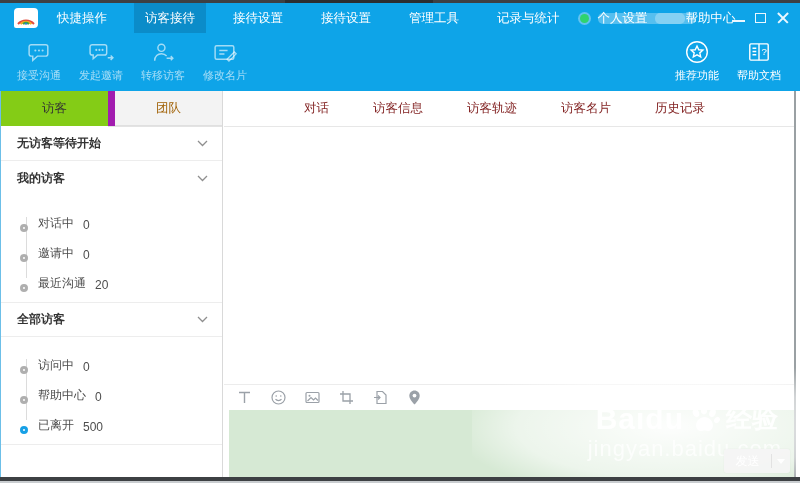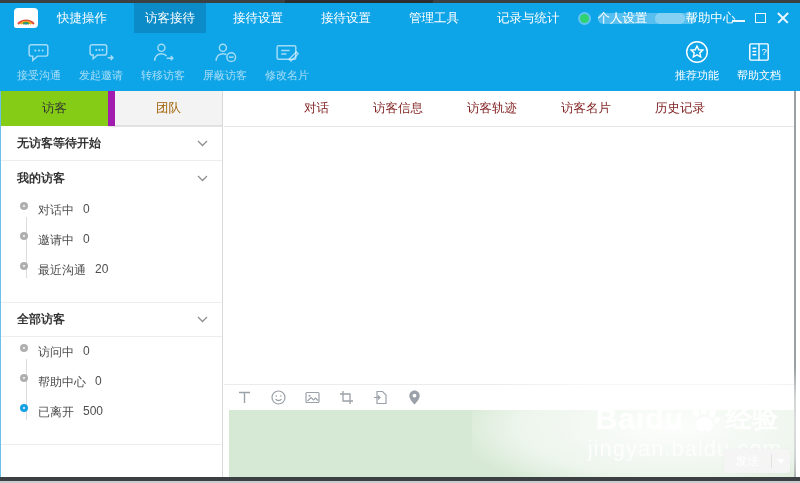--- a/index.html
+++ b/index.html
@@ -45,21 +45,21 @@
   .side-tabs { display:flex; height:36px; border-bottom:1px solid #e3e3e3; }
   .side-tab { flex:1; display:flex; align-items:center; justify-content:center; font-size:12.5px; color:#333; cursor:pointer; background:#84cc16; }
   .side-tab.inactive { background:#f3f3f3; border-left:7px solid #a21caf; box-shadow:inset 0 -1px 0 #e0e0e0; color:#a16207; }
   .side-tab.active { border-bottom:1px solid #fff; margin-bottom:-1px; }
   .s-header { height:34px; display:flex; align-items:center; padding:0 14px 0 16px; font-size:12px; font-weight:bold; color:#333; border-bottom:1px solid #ededed; cursor:pointer; }
   .s-header.noline { border-bottom:none; }
   .s-header .spacer { flex:1; }
   .chev { width:11px; height:7px; color:#8f8f8f; }
   .s-group { position:relative; padding:7px 0 10px 0; border-bottom:1px solid #ededed; }
   .s-group::before { content:""; position:absolute; left:25px; top:22px; bottom:24px; width:1px; background:#dcdcdc; }
-  .s-item { position:relative; height:30px; display:flex; align-items:flex-start; padding-left:19px; cursor:pointer; }
+  .s-item { position:relative; height:30px; display:flex; align-items:flex-end; padding-left:19px; cursor:pointer; }
   .bullet { width:8px; height:8px; border-radius:50%; background:#fff; border:3px solid #afafaf; flex:0 0 auto; }
   .bullet.blue { border-color:#17a0e6; }
   .s-label { font-size:12px; color:#4d4d4d; margin-left:10px; }
   .s-count { font-size:12px; color:#4d4d4d; margin-left:9px; }
   .side-fill { position:absolute; left:0; bottom:0; top:427px; width:221px; background:#f3f3f3; }
 
   
   .main { position:absolute; left:223px; top:0; width:570px; height:386px; background:#fff; }
   .main-edge { position:absolute; left:793px; top:0; width:2px; height:386px; background:#9aa0a3; }
   .main-tabs { height:36px; border-bottom:1px solid #e7e7e7; display:flex; align-items:center; padding-left:80px; }
@@ -163,31 +163,20 @@
       </div>
       <div class="tool-btn">
         <span class="ticon">
           <svg viewBox="0 0 26 24" width="27" height="27" fill="none" stroke="currentColor" stroke-width="1.4">
             <circle cx="11" cy="7.5" r="3.4"></circle>
             <path d="M4.5 20 c0 -4.5 3 -6.8 6.5 -6.8 c2 0 3.8 0.8 5 2.2"></path>
             <path d="M16 17.5 h6 m-2 -2 l2 2 l-2 2"></path>
           </svg>
         </span>
         <span class="tlabel">转移访客</span>
-      </div>
-      <div class="tool-btn">
-        <span class="ticon">
-          <svg viewBox="0 0 26 24" width="27" height="27" fill="none" stroke="currentColor" stroke-width="1.4">
-            <circle cx="10.5" cy="7.5" r="3.4"></circle>
-            <path d="M4 20 c0 -4.5 3 -6.8 6.5 -6.8 c1.2 0 2.4 0.3 3.4 0.9"></path>
-            <circle cx="18.5" cy="16.5" r="4.2"></circle>
-            <path d="M16.2 16.5 h4.6"></path>
-          </svg>
-        </span>
-        <span class="tlabel">屏蔽访客</span>
       </div>
       <div class="tool-btn">
         <span class="ticon">
           <svg viewBox="0 0 26 24" width="27" height="27" fill="none" stroke="currentColor" stroke-width="1.4">
             <rect x="3" y="5.5" width="18" height="13" rx="1.5"></rect>
             <path d="M7 10 h8 M7 13.5 h5"></path>
             <path d="M14.5 18.5 l7 -7 l1.8 1.8 l-7 7 z" stroke-width="1.2"></path>
           </svg>
         </span>
         <span class="tlabel">修改名片</span>

